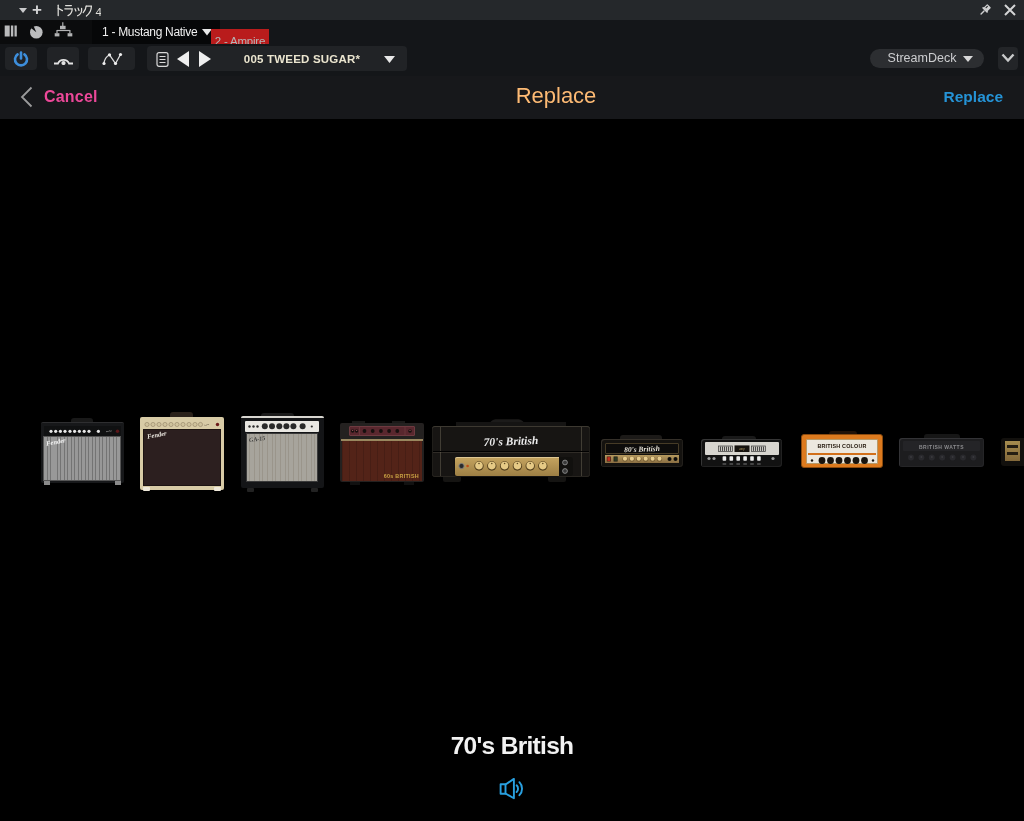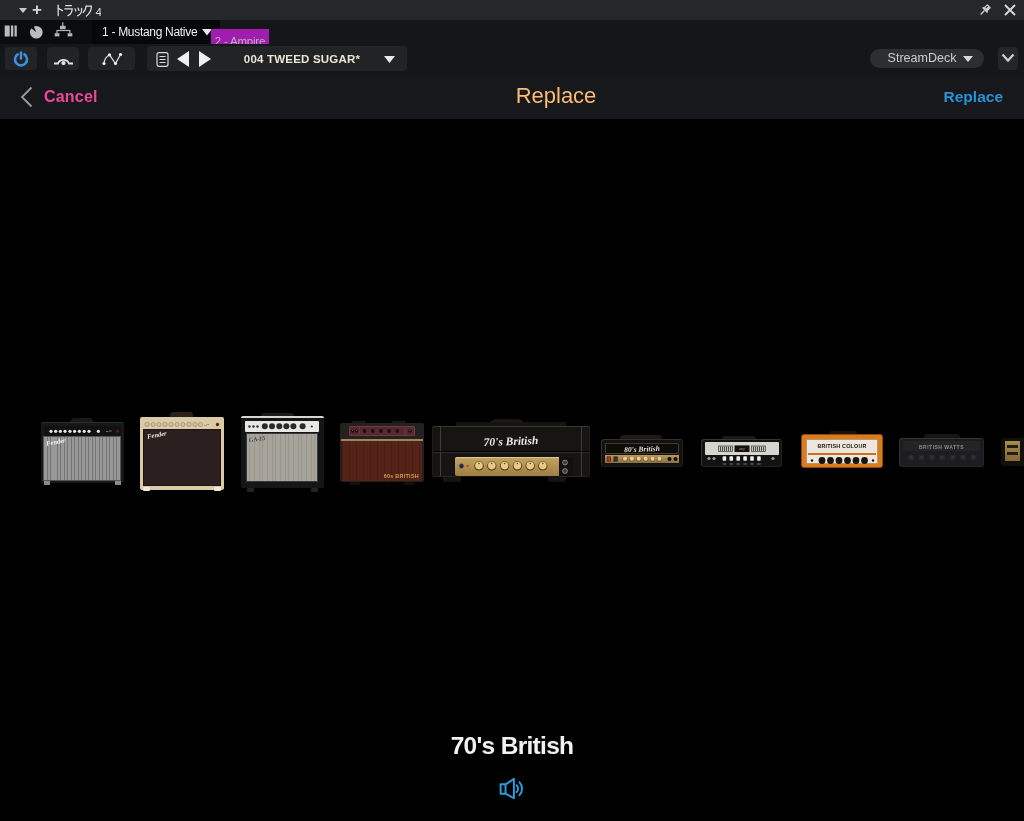--- a/index.html
+++ b/index.html
@@ -11,21 +11,21 @@
   #topbar { position:absolute; left:0; top:0; width:1024px; height:20px; background:#25282b; }
   #topbar .tri { position:absolute; left:19px; top:8px; width:0; height:0;
     border-left:4.5px solid transparent; border-right:4.5px solid transparent; border-top:5.5px solid #c9cacb; }
   #topbar .plus { position:absolute; left:32px; top:0px; color:#d2d3d4; font-size:17px; font-weight:bold; }
 
   
   #tabrow { position:absolute; left:0; top:20px; width:1024px; height:24px; background:#141619; }
   #tabrow .darkzone { position:absolute; left:0; top:0; width:208px; height:24px; background:#0b0c0d; }
   .tab1 { position:absolute; left:92px; top:0; width:128px; height:24px; background:#060708;
     color:#f0f0f0; font-size:12px; letter-spacing:-0.3px; line-height:24px; text-align:left; padding-left:10px; }
-  .tab2 { position:absolute; left:211px; top:9px; width:58px; height:24px; background:#a21caf;
+  .tab2 { position:absolute; left:211px; top:9px; width:58px; height:24px; background:#b91c1c;
     color:#b4b5b6; font-size:11.5px; letter-spacing:-0.2px; line-height:24px; text-align:center; }
 
   
   #toolbar { position:absolute; left:0; top:44px; width:1024px; height:32px; background:#141619; }
   .tbtn { position:absolute; top:3px; height:23px; background:#212326; border-radius:4px; }
 
   
   #header { position:absolute; left:0; top:76px; width:1024px; height:43px; background:#17181b; }
   #header .cancel { position:absolute; left:44px; top:12px; color:#ec4899; font-size:16px; font-weight:bold; letter-spacing:0.2px; }
   #header .title { position:absolute; left:0; width:1024px; top:7px; text-align:center; color:#fdba74; font-size:22px; font-weight:normal;margin-left:44px; }
@@ -133,21 +133,21 @@
       <g stroke="#d9d9d9" stroke-width="1.1">
         <path d="M3.5 4.5 L9.5 4.5 M3.5 7.5 L9.5 7.5 M3.5 10.5 L9.5 10.5"></path>
       </g>
     </svg>
     <svg class="abs" style="left:176px;top:7px" width="14" height="16" viewBox="0 0 14 16">
       <path d="M13 0 L13 16 L1 8 Z" fill="#efefef"></path>
     </svg>
     <svg class="abs" style="left:198px;top:7px" width="14" height="16" viewBox="0 0 14 16">
       <path d="M1 0 L1 16 L13 8 Z" fill="#efefef"></path>
     </svg>
-    <div class="abs" style="left:222px;top:9px;width:160px;text-align:center;color:#ebe5cf;font-size:11.5px;font-weight:bold;letter-spacing:0.2px;">004 TWEED SUGAR*</div>
+    <div class="abs" style="left:222px;top:9px;width:160px;text-align:center;color:#ebe5cf;font-size:11.5px;font-weight:bold;letter-spacing:0.2px;">005 TWEED SUGAR*</div>
     <svg class="abs" style="left:384px;top:12px" width="11" height="8" viewBox="0 0 11 8">
       <path d="M0 0 L11 0 L5.5 7 Z" fill="#e8e8e8"></path>
     </svg>
 
     <div class="abs" style="left:870px;top:5px;width:114px;height:19px;background:#2c2e31;border-radius:9.5px;"></div>
     <div class="abs" style="left:884px;top:7px;width:76px;text-align:center;color:#cdced0;font-size:12.5px;">StreamDeck</div>
     <svg class="abs" style="left:963px;top:12px" width="10" height="7" viewBox="0 0 10 7">
       <path d="M0 0 L10 0 L5 6 Z" fill="#d8d8d8"></path>
     </svg>
     <div class="tbtn" style="left:998px;width:20px;background:#232528;"></div>

